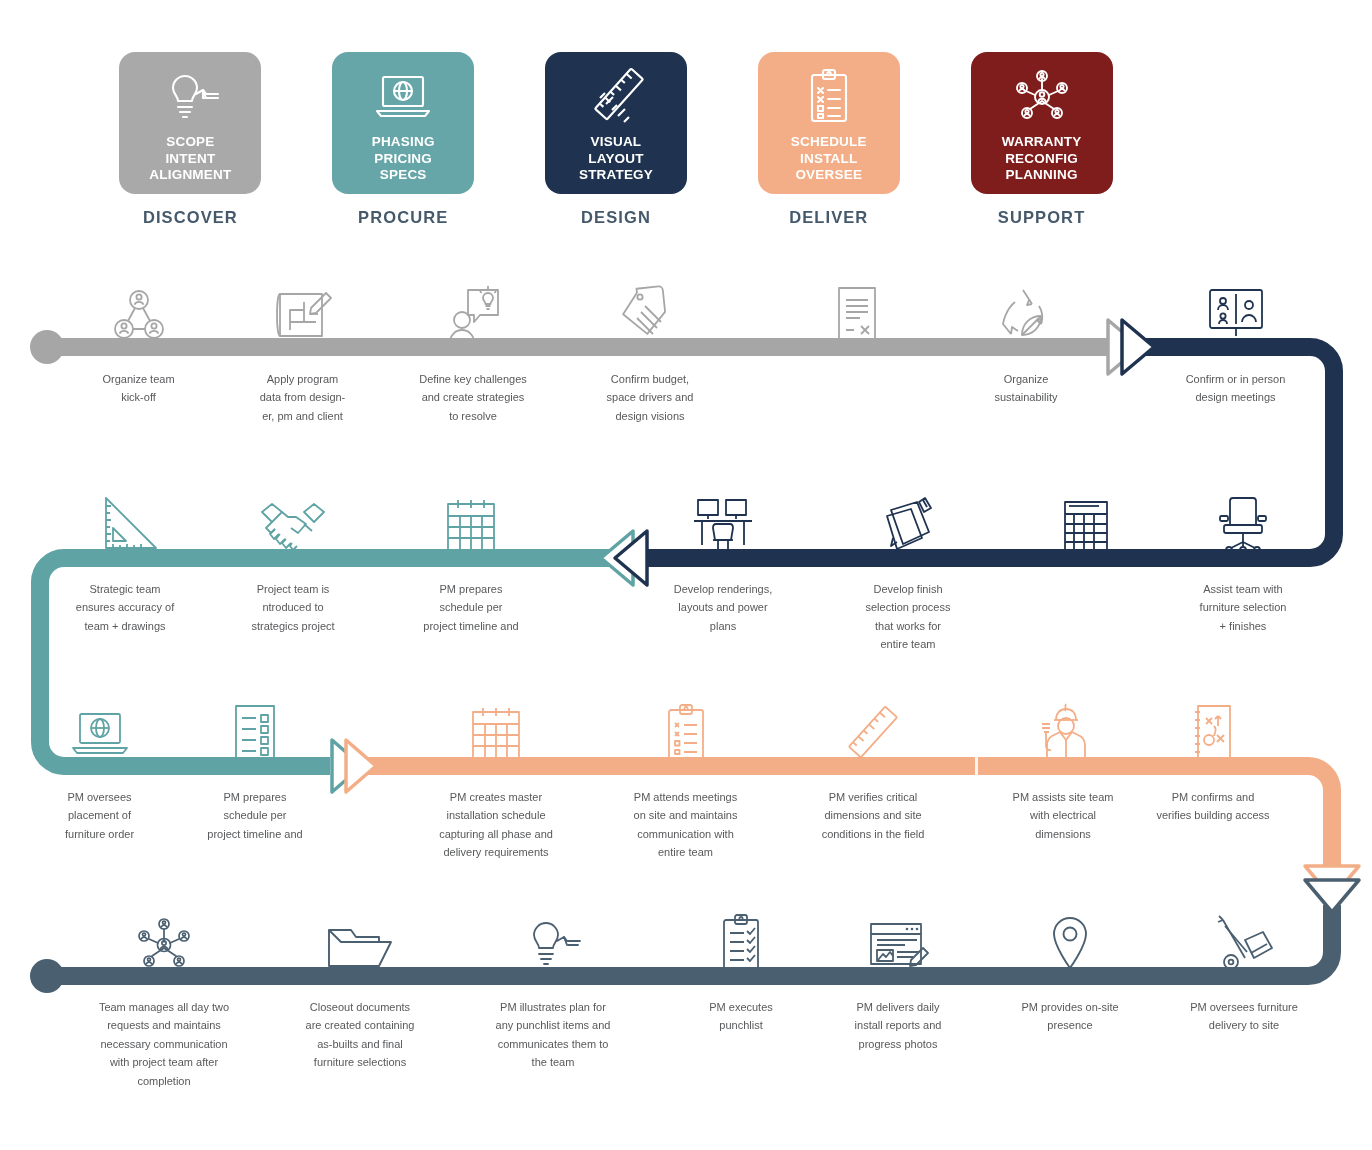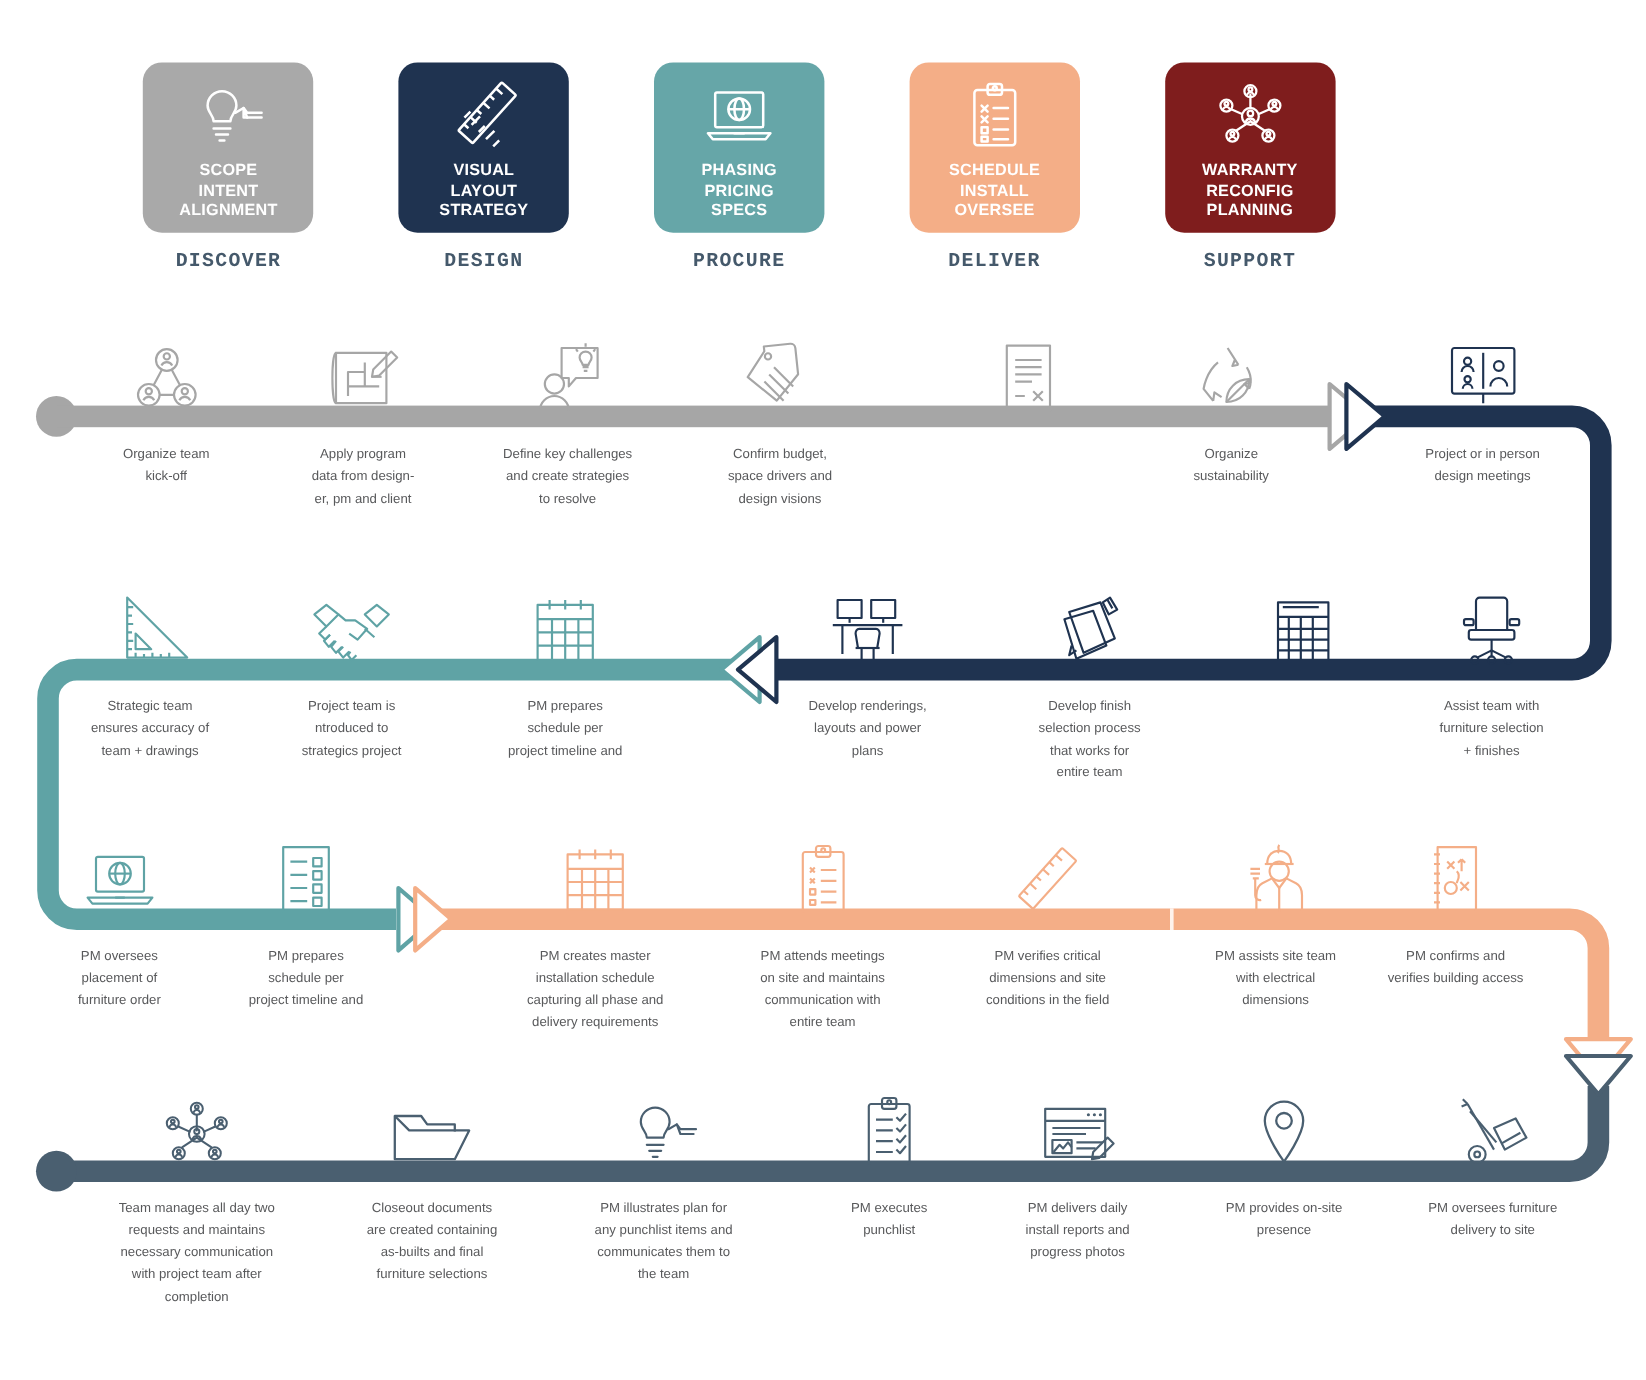--- a/index.html
+++ b/index.html
@@ -22,21 +22,21 @@
     display: flex; flex-direction: column; align-items: center;
     justify-content: flex-start; padding-top: 14px;
   }
   .phase-card .ic { height: 62px; display:flex; align-items:center; justify-content:center; }
   .phase-card .ct {
     color: #fff; font-weight: bold; font-size: 13.5px; line-height: 16.5px;
     text-align: center; letter-spacing: .2px; margin-top: 6px;
   }
   .phase-name {
     margin-top: 14px; color: #45596B; font-weight: bold;
-    font-size: 16.5px; letter-spacing: 1.1px; text-align: center; font-family: Liberation Mono, monospace;
+    font-size: 16.5px; letter-spacing: 1.1px; text-align: center;
   }
 
   .row { position: absolute; width: 1372px; }
   .node { position: absolute; display: flex; flex-direction: column; align-items: center; }
   .node .nicon { height: 74px; display: flex; align-items: flex-end; justify-content: center; }
   .node .ntext {
     margin-top: 24px; font-size: 11px; line-height: 18.4px;
     color: #58595B; text-align: center; font-family: "Liberation Sans", sans-serif;
   }
 
@@ -59,40 +59,20 @@
             <path d="M44 21l3 8-3 0z"></path>
           </svg>
         </div>
         <div class="ct">
           <div>SCOPE</div>
           <div>INTENT</div>
           <div>ALIGNMENT</div>
         </div>
       </div>
       <div class="phase-name">DISCOVER</div>
-    </div>
-
-    <div class="phase">
-      <div class="phase-card" style="background:#1F3350">
-        <div class="ic">
-          <svg width="62" height="56" viewBox="0 0 62 56" fill="none" stroke="#fff" stroke-width="2.1" stroke-linejoin="round">
-            <rect x="26" y="-2" width="16" height="54" rx="1" transform="rotate(42 34 25)"></rect>
-            <path d="M15 29l5-5M21 35l7-7M27 41l5-5M33 47l7-7M39 53l5-5" transform="rotate(0)"></path>
-            <g transform="rotate(42 34 25)">
-              <path d="M26 5h7M26 13h5M26 21h7M26 29h5M26 37h7M26 45h5"></path>
-            </g>
-          </svg>
-        </div>
-        <div class="ct">
-          <div>VISUAL</div>
-          <div>LAYOUT</div>
-          <div>STRATEGY</div>
-        </div>
-      </div>
-      <div class="phase-name">DESIGN</div>
     </div>
 
     <div class="phase">
       <div class="phase-card" style="background:#66A6A8">
         <div class="ic">
           <svg width="62" height="56" viewBox="0 0 62 56" fill="none" stroke="#fff" stroke-width="2.1" stroke-linecap="round" stroke-linejoin="round">
             <rect x="11" y="8" width="40" height="29" rx="1.5"></rect>
             <circle cx="31" cy="22" r="9"></circle>
             <ellipse cx="31" cy="22" rx="4" ry="9"></ellipse>
             <path d="M22.3 22h17.4"></path>
@@ -100,20 +80,40 @@
             <path d="M27 42h8"></path>
           </svg>
         </div>
         <div class="ct">
           <div>PHASING</div>
           <div>PRICING</div>
           <div>SPECS</div>
         </div>
       </div>
       <div class="phase-name">PROCURE</div>
+    </div>
+
+    <div class="phase">
+      <div class="phase-card" style="background:#1F3350">
+        <div class="ic">
+          <svg width="62" height="56" viewBox="0 0 62 56" fill="none" stroke="#fff" stroke-width="2.1" stroke-linejoin="round">
+            <rect x="26" y="-2" width="16" height="54" rx="1" transform="rotate(42 34 25)"></rect>
+            <path d="M15 29l5-5M21 35l7-7M27 41l5-5M33 47l7-7M39 53l5-5" transform="rotate(0)"></path>
+            <g transform="rotate(42 34 25)">
+              <path d="M26 5h7M26 13h5M26 21h7M26 29h5M26 37h7M26 45h5"></path>
+            </g>
+          </svg>
+        </div>
+        <div class="ct">
+          <div>VISUAL</div>
+          <div>LAYOUT</div>
+          <div>STRATEGY</div>
+        </div>
+      </div>
+      <div class="phase-name">DESIGN</div>
     </div>
 
     <div class="phase">
       <div class="phase-card" style="background:#F4AE87">
         <div class="ic">
           <svg width="62" height="56" viewBox="0 0 62 56" fill="none" stroke="#fff" stroke-width="2.1" stroke-linecap="round" stroke-linejoin="round">
             <rect x="14" y="6" width="34" height="46" rx="2.5"></rect>
             <rect x="25" y="1" width="12" height="9" rx="2"></rect>
             <circle cx="31" cy="4.5" r="1.6"></circle>
             <path d="M20 19l5 5M25 19l-5 5"></path>
@@ -310,21 +310,21 @@
           <circle cx="20" cy="17" r="3"></circle>
             <path d="M15 26a5 5 0 0 1 10 0"></path>
           <circle cx="20" cy="32" r="2.6"></circle>
             <path d="M16 40a4 4 0 0 1 8 0"></path>
           <circle cx="46" cy="21" r="4"></circle>
             <path d="M39 38a7 7 0 0 1 14 0"></path>
           <path d="M33 44v8M24 56h18"></path>
         </svg>
       </div>
       <div class="ntext">
-          <div>Project or in person</div>
+          <div>Confirm or in person</div>
           <div>design meetings</div>
         </div>
     </div>
   </div>
 
   <div class="row" style="top:482px">
 
     <div class="node" style="left:42px; width:166px">
       <div class="nicon">
         <svg width="66" height="62" viewBox="0 0 66 62" fill="none" stroke="#5FA3A5" stroke-width="1.8" stroke-linejoin="round">

